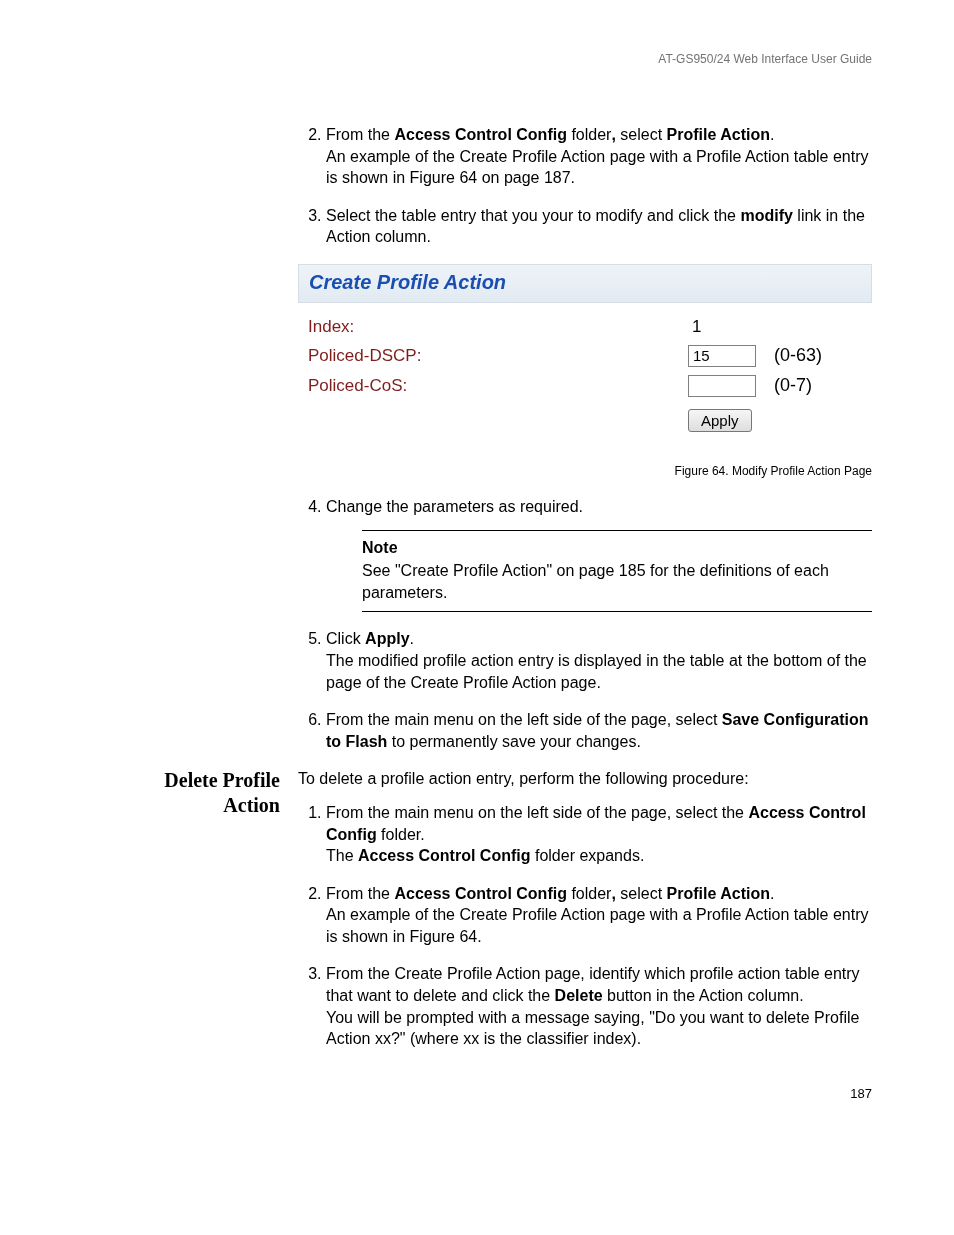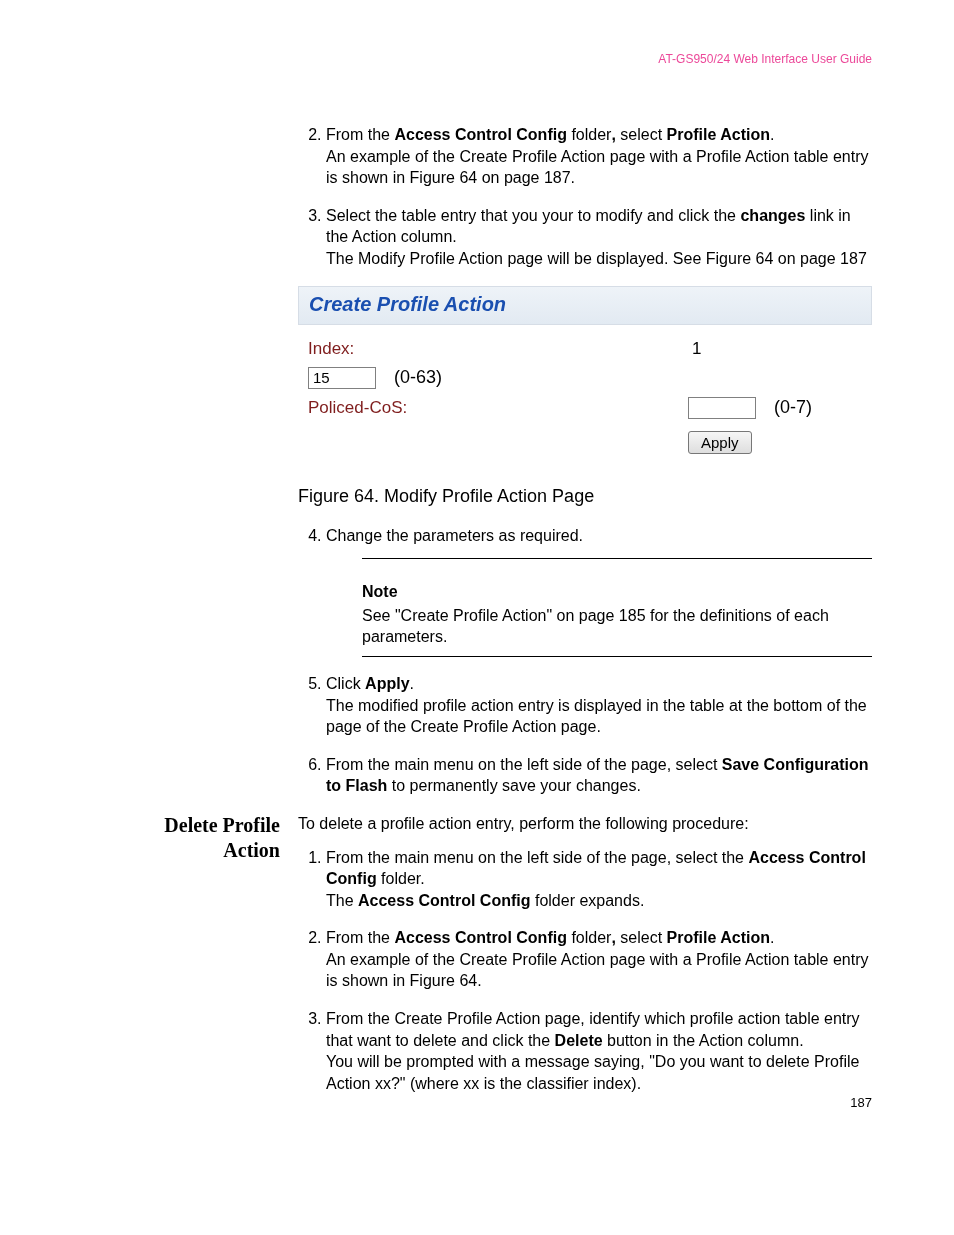--- a/index.html
+++ b/index.html
@@ -13,21 +13,21 @@
   }
   .page {
     padding: 52px 82px 40px 82px;
     position: relative;
     min-height: 1150px;
     box-sizing: border-box;
   }
   .header-r {
     text-align: right;
     font-size: 12px;
-    color: #ec4899;
+    color: #737373;
     margin-bottom: 58px;
   }
   .content {
     margin-left: 216px;
   }
   .two-col {
     display: flex;
     align-items: flex-start;
   }
   .side-heading {
@@ -109,76 +109,76 @@
   .apply-btn {
     background: linear-gradient(#f6f6f6, #dedede);
     border: 1px solid #777;
     border-radius: 3px;
     padding: 2px 12px;
     font-size: 15px;
     cursor: pointer;
     font-family: Arial, sans-serif;
   }
   .fig-caption {
-    text-align: left;
+    text-align: right;
     margin: 24px 0 18px 0;
-    font-size: 18px;
+    font-size: 12px;
   }
   .note-box {
     margin: 12px 0 1px 36px;
     border-top: 1px solid #000;
     border-bottom: 1px solid #000;
-    padding: 22px 0 8px 0;
+    padding: 6px 0 8px 0;
   }
   .note-title {
     font-weight: bold;
     margin-bottom: 2px;
   }
   .intro-line {
     margin-bottom: 12px;
     line-height: 1.35;
   }
   .page-num {
     position: absolute;
-    bottom: 40px;
+    bottom: 49px;
     right: 82px;
     font-size: 13px;
     margin-top: 11px;
   }
 </style>
 </head>
 <body>
 
 <div class="page">
   <div class="header-r">AT-GS950/24  Web Interface User Guide</div>
 
   <div class="content">
     <ol class="steps" start="2">
       <li>
         <span>From the </span><span class="b">Access Control Config</span><span> folder</span><span class="b">,</span><span> select </span><span class="b">Profile Action</span><span>.</span><br>
         <span>An example of the Create Profile Action page with a Profile Action table entry is shown in Figure 64 on page 187.</span>
       </li>
       <li>
-        <span>Select the table entry that you your to modify and click the </span><span class="b">changes</span><span> link in the Action column.</span><br>
-        <span>The Modify Profile Action page will be displayed. See Figure 64 on page 187</span>
+        <span>Select the table entry that you your to modify and click the </span><span class="b">modify</span><span> link in the Action column.</span><br>
       </li>
     </ol>
 
     <div class="figure-wrap">
       <div class="panel-title-bar">
         <span class="panel-title">Create Profile Action</span>
       </div>
       <div style="height:10px"></div>
       <div class="form-row">
         <div class="form-label">Index:</div>
         <div class="form-slot">
             <span class="form-val">1</span>
           </div>
       </div>
       <div class="form-row">
+        <div class="form-label">Policed-DSCP:</div>
         <div class="form-slot">
           <input class="form-input" value="15" style="">
         </div>
         <div class="form-range">(0-63)</div>
       </div>
       <div class="form-row">
         <div class="form-label">Policed-CoS:</div>
         <div class="form-slot">
           <input class="form-input" value="" style="">
         </div>

